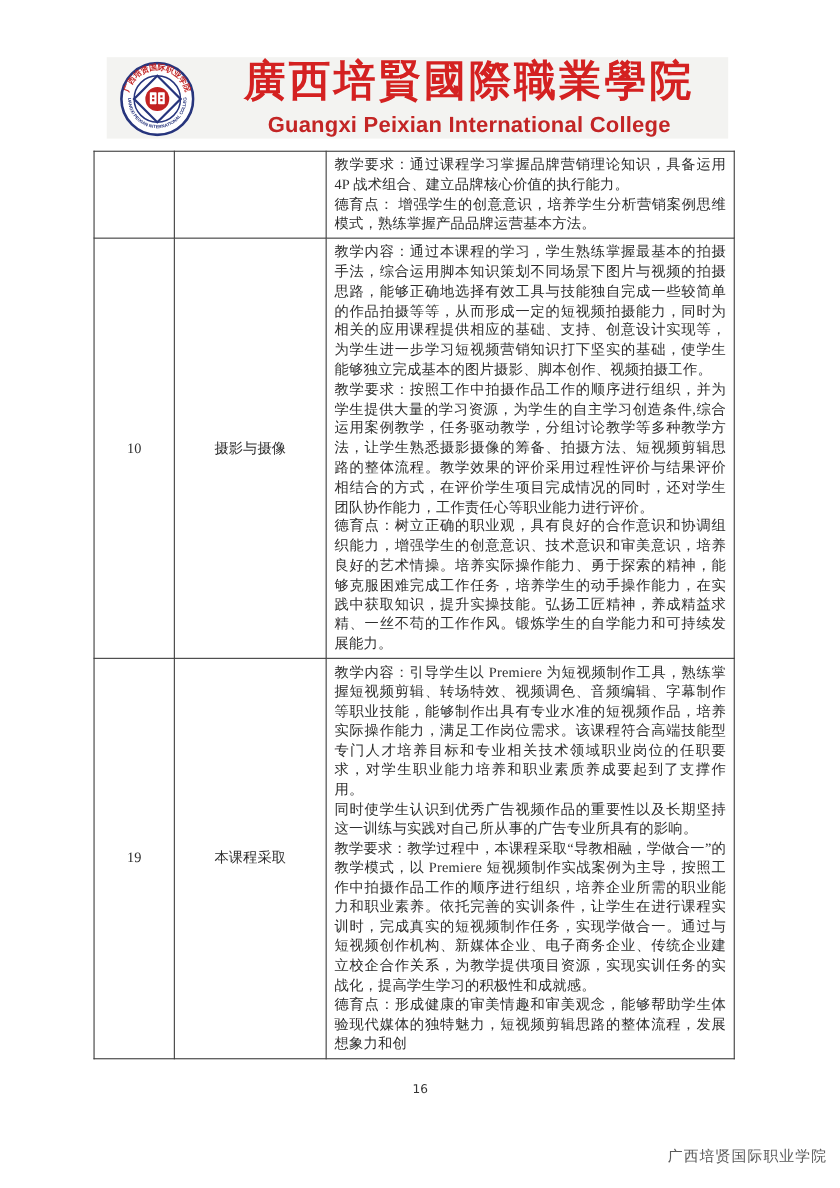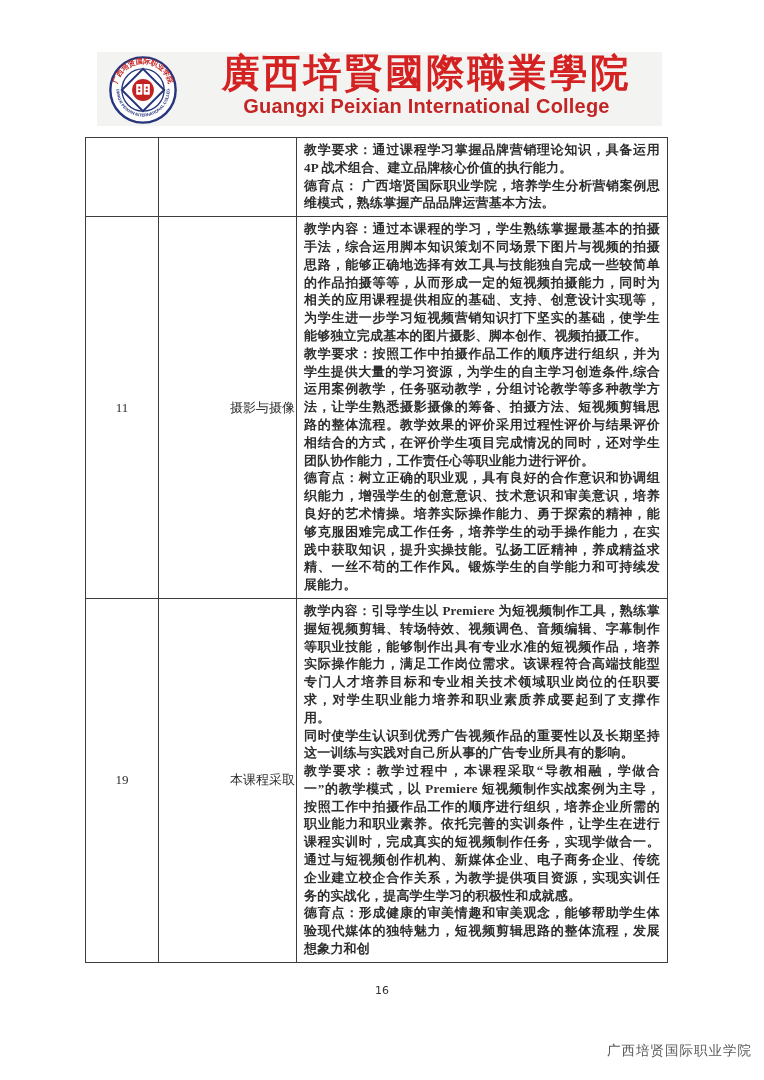--- a/index.html
+++ b/index.html
@@ -15,21 +15,21 @@
   .banner{
     position:absolute;left:97px;top:52px;width:565px;height:74px;
     background:#f3f3f1;
     display:flex;align-items:center;
   }
   .logo-wrap{
     position:absolute;left:12px;top:4px;width:68px;height:68px;
   }
   .banner-text{
     position:absolute;left:96px;top:0;right:2px;height:100%;
-    display:flex;flex-direction:column;justify-content:flex-start;align-items:center;
+    display:flex;flex-direction:column;justify-content:space-between;align-items:center;
   }
   .zh-title{
     font-family:"DejaVu Serif", serif;
     font-weight:900;
     font-size:38px;line-height:42px;
     letter-spacing:3px;
     color:#d42121;
     white-space:nowrap;
     transform:scaleY(1.02);
   }
@@ -47,25 +47,24 @@
     width:583px;
     border-collapse:collapse;
     table-layout:fixed;
   }
   table.course td{
     border:1px solid #3d3d3d;
     vertical-align:middle;
     font-size:13px;
   }
   td.num{width:70px;text-align:center;font-family:"Liberation Serif", serif;}
-  td.course-name{width:135px;text-align:right;}
+  td.course-name{width:135px;text-align:center;}
   td.detail{
     padding:3px 7px 4px 7px;
     vertical-align:top;
-    font-weight:bold;
   }
   td.detail p{
     margin:0;
     text-align:justify;
     line-height:17.8px;
     font-size:13px;
     letter-spacing:0.2px;
   }
   
   .page-number{
@@ -120,25 +119,25 @@
     </div>
   </div>
 
   <table class="course">
     <tbody id="table-body">
         <tr>
           <td class="num"></td>
           <td class="course-name"></td>
           <td class="detail">
             <p>教学要求：通过课程学习掌握品牌营销理论知识，具备运用 4P 战术组合、建立品牌核心价值的执行能力。</p>
-            <p>德育点： 广西培贤国际职业学院，培养学生分析营销案例思维模式，熟练掌握产品品牌运营基本方法。</p>
+            <p>德育点： 增强学生的创意意识，培养学生分析营销案例思维模式，熟练掌握产品品牌运营基本方法。</p>
           </td>
         </tr>
         <tr>
-          <td class="num">11</td>
+          <td class="num">10</td>
           <td class="course-name">摄影与摄像</td>
           <td class="detail">
             <p>教学内容：通过本课程的学习，学生熟练掌握最基本的拍摄手法，综合运用脚本知识策划不同场景下图片与视频的拍摄思路，能够正确地选择有效工具与技能独自完成一些较简单的作品拍摄等等，从而形成一定的短视频拍摄能力，同时为相关的应用课程提供相应的基础、支持、创意设计实现等，为学生进一步学习短视频营销知识打下坚实的基础，使学生能够独立完成基本的图片摄影、脚本创作、视频拍摄工作。</p>
             <p>教学要求：按照工作中拍摄作品工作的顺序进行组织，并为学生提供大量的学习资源，为学生的自主学习创造条件,综合运用案例教学，任务驱动教学，分组讨论教学等多种教学方法，让学生熟悉摄影摄像的筹备、拍摄方法、短视频剪辑思路的整体流程。教学效果的评价采用过程性评价与结果评价相结合的方式，在评价学生项目完成情况的同时，还对学生团队协作能力，工作责任心等职业能力进行评价。</p>
             <p>德育点：树立正确的职业观，具有良好的合作意识和协调组织能力，增强学生的创意意识、技术意识和审美意识，培养良好的艺术情操。培养实际操作能力、勇于探索的精神，能够克服困难完成工作任务，培养学生的动手操作能力，在实践中获取知识，提升实操技能。弘扬工匠精神，养成精益求精、一丝不苟的工作作风。锻炼学生的自学能力和可持续发展能力。</p>
           </td>
         </tr>
         <tr>
           <td class="num">19</td>
           <td class="course-name">本课程采取</td>

